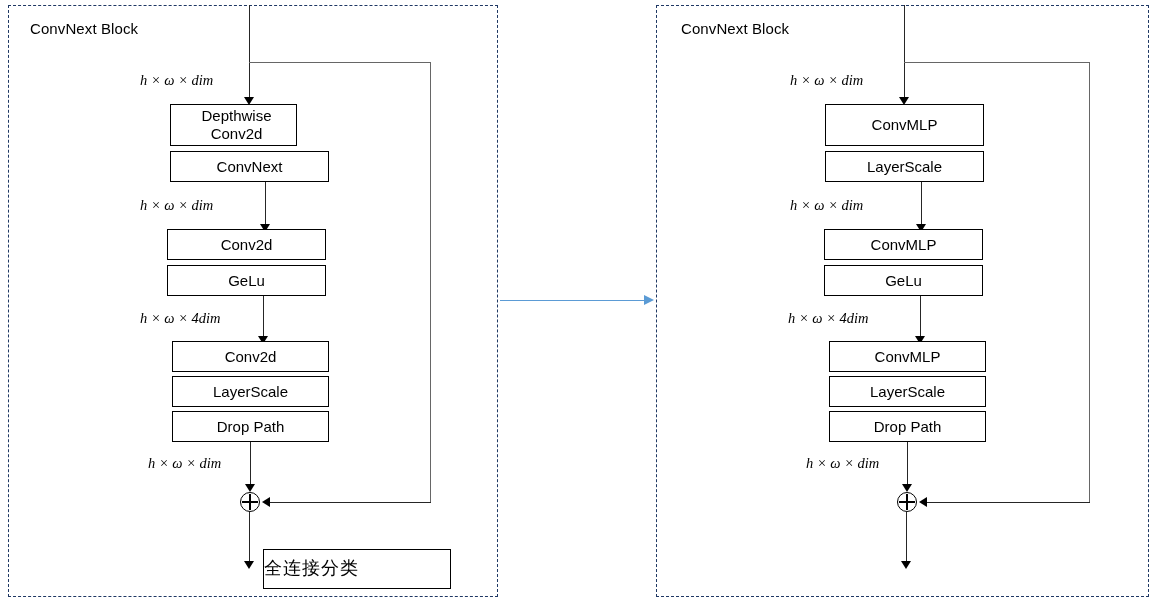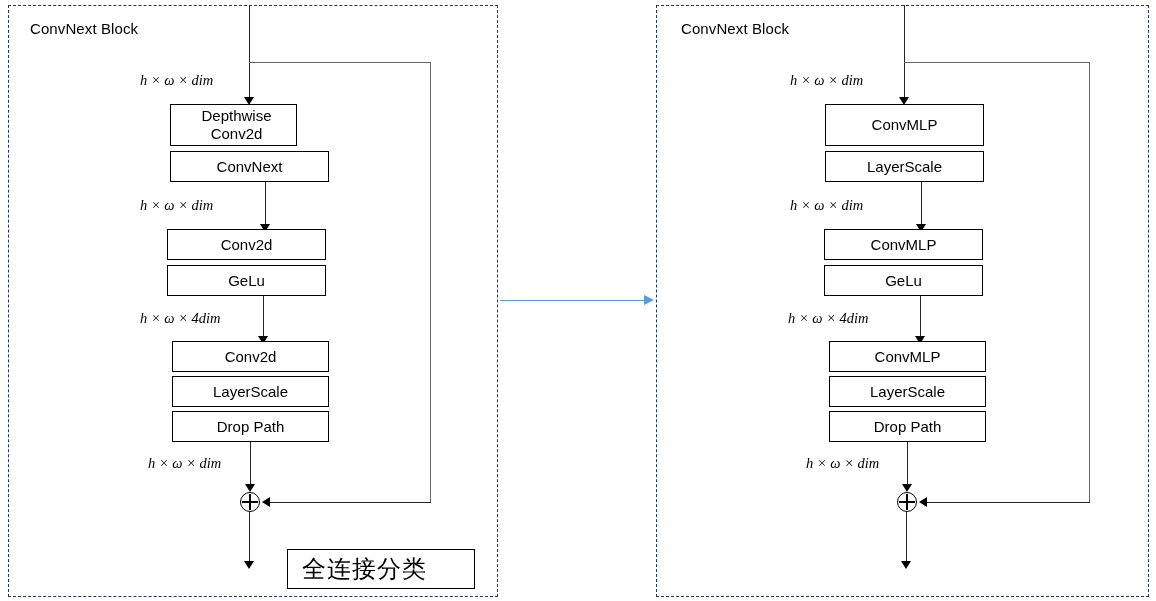--- a/index.html
+++ b/index.html
@@ -42,25 +42,23 @@
     display: flex;
     align-items: center;
     justify-content: center;
     text-align: center;
     font-size: 15px;
     line-height: 1.18;
     color: #000000;
     white-space: pre-line;
   }
   .box.cjk {
-    font-size: 24px;
+    font-size: 18px;
     justify-content: flex-start;
-    padding-left: 14px;
     letter-spacing: 1px;
-    margin-left: 24px;
   }
 
   
   .shape-label {
     position: absolute;
     font-family: "Liberation Serif", serif;
     font-style: italic;
     font-size: 14.5px;
     color: #000000;
     white-space: nowrap;

